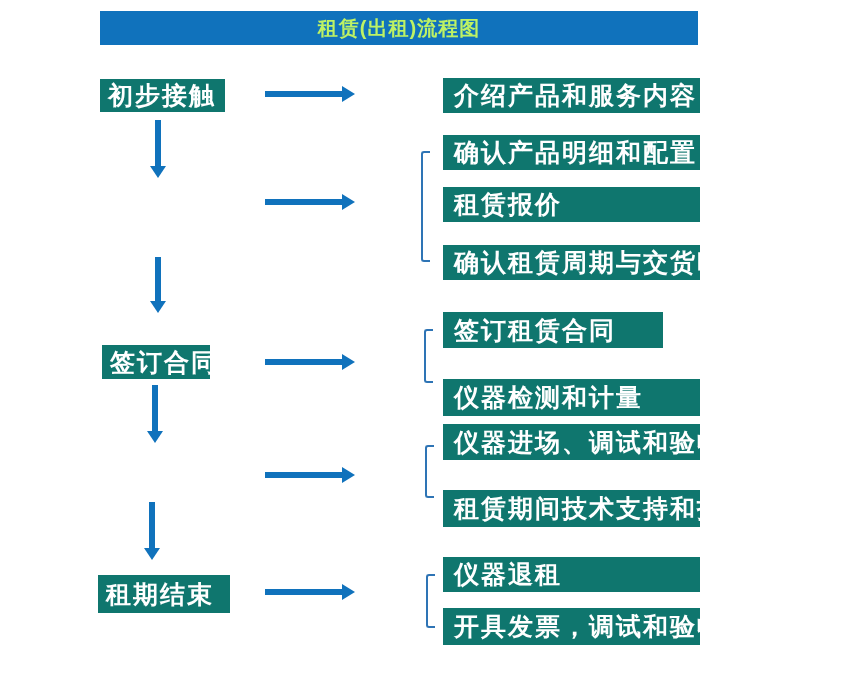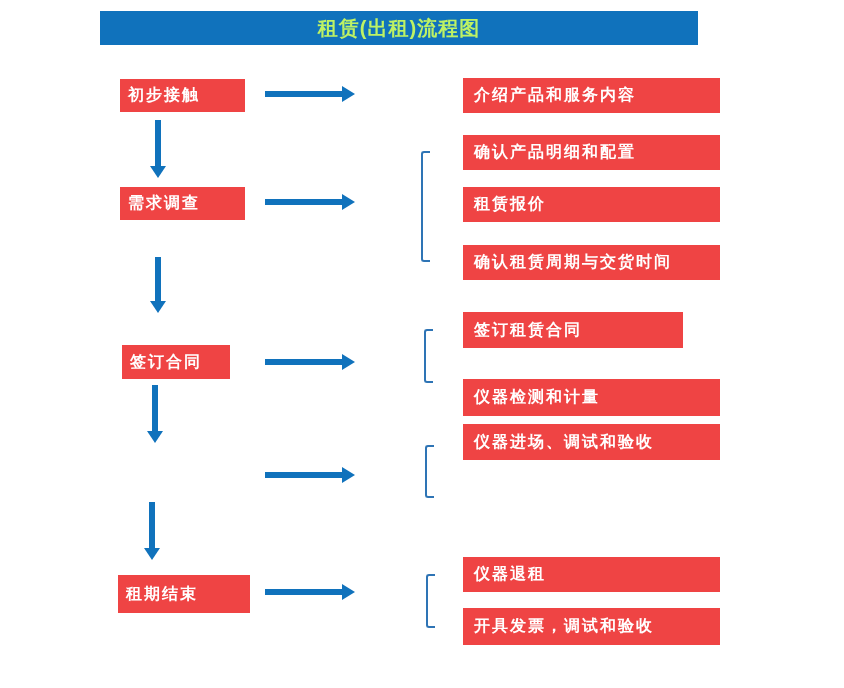--- a/index.html
+++ b/index.html
@@ -10,25 +10,24 @@
     font-family:"Liberation Sans", sans-serif;
     overflow:hidden;
   }
   .title-bar{
     position:absolute;left:100px;top:11px;width:598px;height:34px;
     background:#1072BC;color:#bef264;font-weight:bold;font-size:20px;
     display:flex;align-items:center;justify-content:center;
     letter-spacing:1px;
   }
   .box{
-    position:absolute;background:#ef4444;color:#ffffff;
-    font-weight:bold;font-size:16px;letter-spacing:2px;
+    position:absolute;background:#0f766e;color:#ffffff;
+    font-weight:bold;font-size:25px;letter-spacing:2px;
     display:flex;align-items:center;
     white-space:nowrap;
-    margin-left:20px;
   }
   .box.step{padding-left:8px;box-sizing:border-box;}
   .box.detail{padding-left:11px;box-sizing:border-box;}
   .h-arrow{
     position:absolute;display:flex;align-items:center;height:16px;
   }
   .h-arrow .shaft{width:77px;height:6px;background:#1072BC;}
   .h-arrow .head{
     width:0;height:0;
     border-top:8px solid transparent;
@@ -60,23 +59,20 @@
 
 <div class="canvas">
 
   <div class="title-bar">
     <span>租赁(出租)流程图</span>
   </div>
 
   <div class="box step" style="left:100px;top:79px;width:125px;height:33px">
     <span>初步接触</span>
   </div>
-  <div class="box step" style="left:100px;top:187px;width:125px;height:33px">
-    <span>需求调查</span>
-  </div>
   <div class="box step" style="left:102px;top:345px;width:108px;height:34px">
     <span>签订合同</span>
   </div>
   <div class="box step" style="left:98px;top:575px;width:132px;height:38px">
     <span>租期结束</span>
   </div>
 
   <div class="box detail" style="left:443px;top:78px;width:257px;height:35px">
     <span>介绍产品和服务内容</span>
   </div>
@@ -90,20 +86,23 @@
     <span>确认租赁周期与交货时间</span>
   </div>
   <div class="box detail" style="left:443px;top:312px;width:220px;height:36px">
     <span>签订租赁合同</span>
   </div>
   <div class="box detail" style="left:443px;top:379px;width:257px;height:37px">
     <span>仪器检测和计量</span>
   </div>
   <div class="box detail" style="left:443px;top:424px;width:257px;height:36px">
     <span>仪器进场、调试和验收</span>
+  </div>
+  <div class="box detail" style="left:443px;top:490px;width:257px;height:37px">
+    <span>租赁期间技术支持和指导</span>
   </div>
   <div class="box detail" style="left:443px;top:557px;width:257px;height:35px">
     <span>仪器退租</span>
   </div>
   <div class="box detail" style="left:443px;top:608px;width:257px;height:37px">
     <span>开具发票，调试和验收</span>
   </div>
 
   <div class="h-arrow" style="left:265px;top:86px">
     <div class="shaft"></div>

